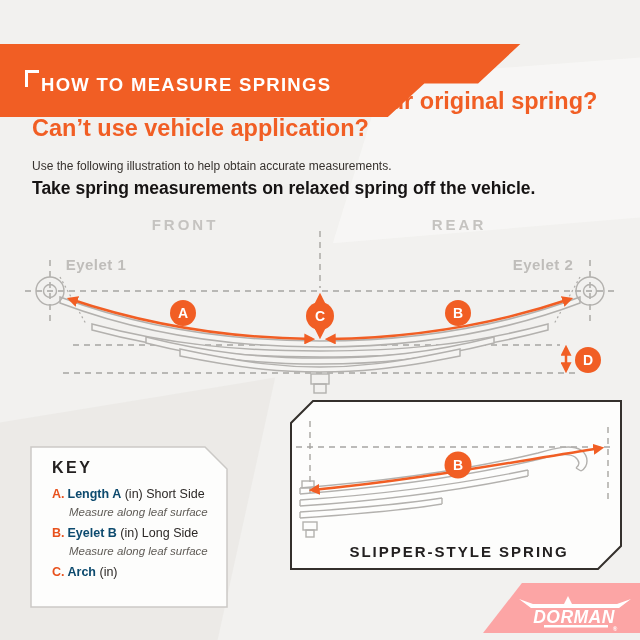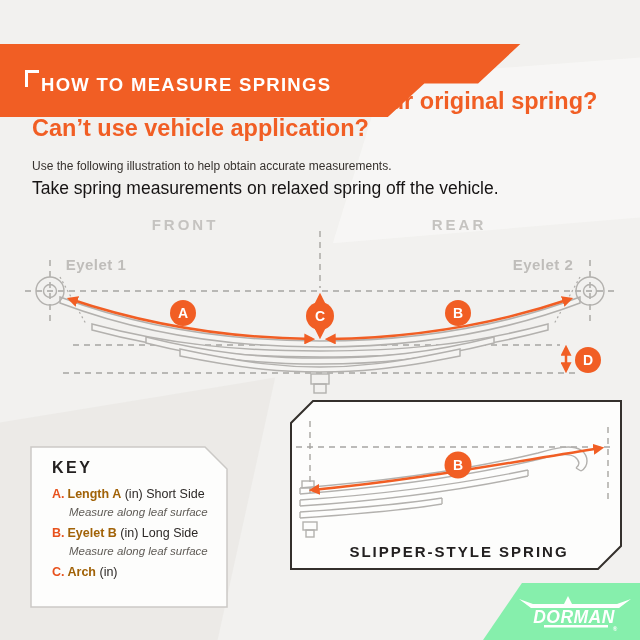--- a/index.html
+++ b/index.html
@@ -22,21 +22,21 @@
            border-left:3px solid #fff;border-top:3px solid #fff;}
   .banner-title{position:absolute;left:41px;top:30px;color:#fff;
                 font-size:18.5px;font-weight:700;letter-spacing:1.3px;}
 
   
   .intro-heading{position:absolute;left:32px;top:88px;width:578px;z-index:1;
                  color:#F15E24;font-size:23.5px;line-height:27px;font-weight:700;}
   .intro-body{position:absolute;left:32px;top:155px;width:585px;z-index:1;
               color:#37322e;font-size:12px;line-height:22px;}
   .intro-body-bold{position:absolute;left:32px;top:177px;width:585px;z-index:1;
-              color:#161313;font-size:17.5px;line-height:22px;font-weight:400;}
+              color:#161313;font-size:17.5px;line-height:22px;font-weight:700;}
 
   
   text{font-family:"Liberation Sans", sans-serif;}
   .lbl{fill:#c5c3c0;font-size:15px;font-weight:700;letter-spacing:3px;}
   .eyelbl{fill:#bfbdba;font-size:15px;font-weight:700;letter-spacing:.5px;}
   .badge-letter{fill:#fff;font-size:14px;font-weight:700;text-anchor:middle;}
   .dash{stroke:#a7a5a2;stroke-width:1.4;stroke-dasharray:6 5;fill:none;}
   .dot{stroke:#aeaca9;stroke-width:1.2;stroke-dasharray:2 3;fill:none;}
   .leaf{stroke:#b3b1ae;stroke-width:1.5;fill:#f5f4f2;}
   .leaf-line{stroke:#b3b1ae;stroke-width:1.4;fill:none;}
@@ -46,27 +46,27 @@
   svg.diagram{position:absolute;left:0;top:198px;z-index:1;}
   svg.inset{position:absolute;left:290px;top:400px;z-index:1;}
 
   
   .key-box{position:absolute;left:30px;top:446px;width:200px;height:163px;z-index:1;}
   .key-box svg{position:absolute;left:0;top:0;}
   .key-content{position:absolute;left:22px;top:13px;width:174px;}
   .key-title{font-size:16px;font-weight:800;letter-spacing:2.5px;color:#232020;margin:0 0 10px 0;}
   .key-item{font-size:12.5px;color:#2c2826;white-space:nowrap;margin:0 0 4px 0;line-height:15px;}
   .key-item .letter{color:#E8511C;font-weight:700;margin-right:3px;}
-  .key-item .term{font-weight:700;color:#a16207;}
+  .key-item .term{font-weight:700;color:#0c4a6e;}
   .key-note{font-size:11.5px;font-style:italic;color:#5f5b56;margin:4px 0 7px 17px;line-height:13px;}
   .key-gap{height:6px;}
 
   
-  .dorman{position:absolute;left:480px;top:583px;width:160px;height:57px;z-index:2;
-          background:#86efac;
+  .dorman{position:absolute;left:480px;top:583px;width:160px;height:50px;z-index:2;
+          background:#fca5a5;
           clip-path:polygon(26.2% 0, 100% 0, 100% 100%, 1.9% 100%);}
   .dorman svg{position:absolute;right:6px;top:10px;}
   .dorman text{fill:#fff;font-weight:700;font-style:italic;text-anchor:middle;}
 </style>
 </head>
 <body>
 
 <div id="stage">
 
   <div class="shade"></div>

